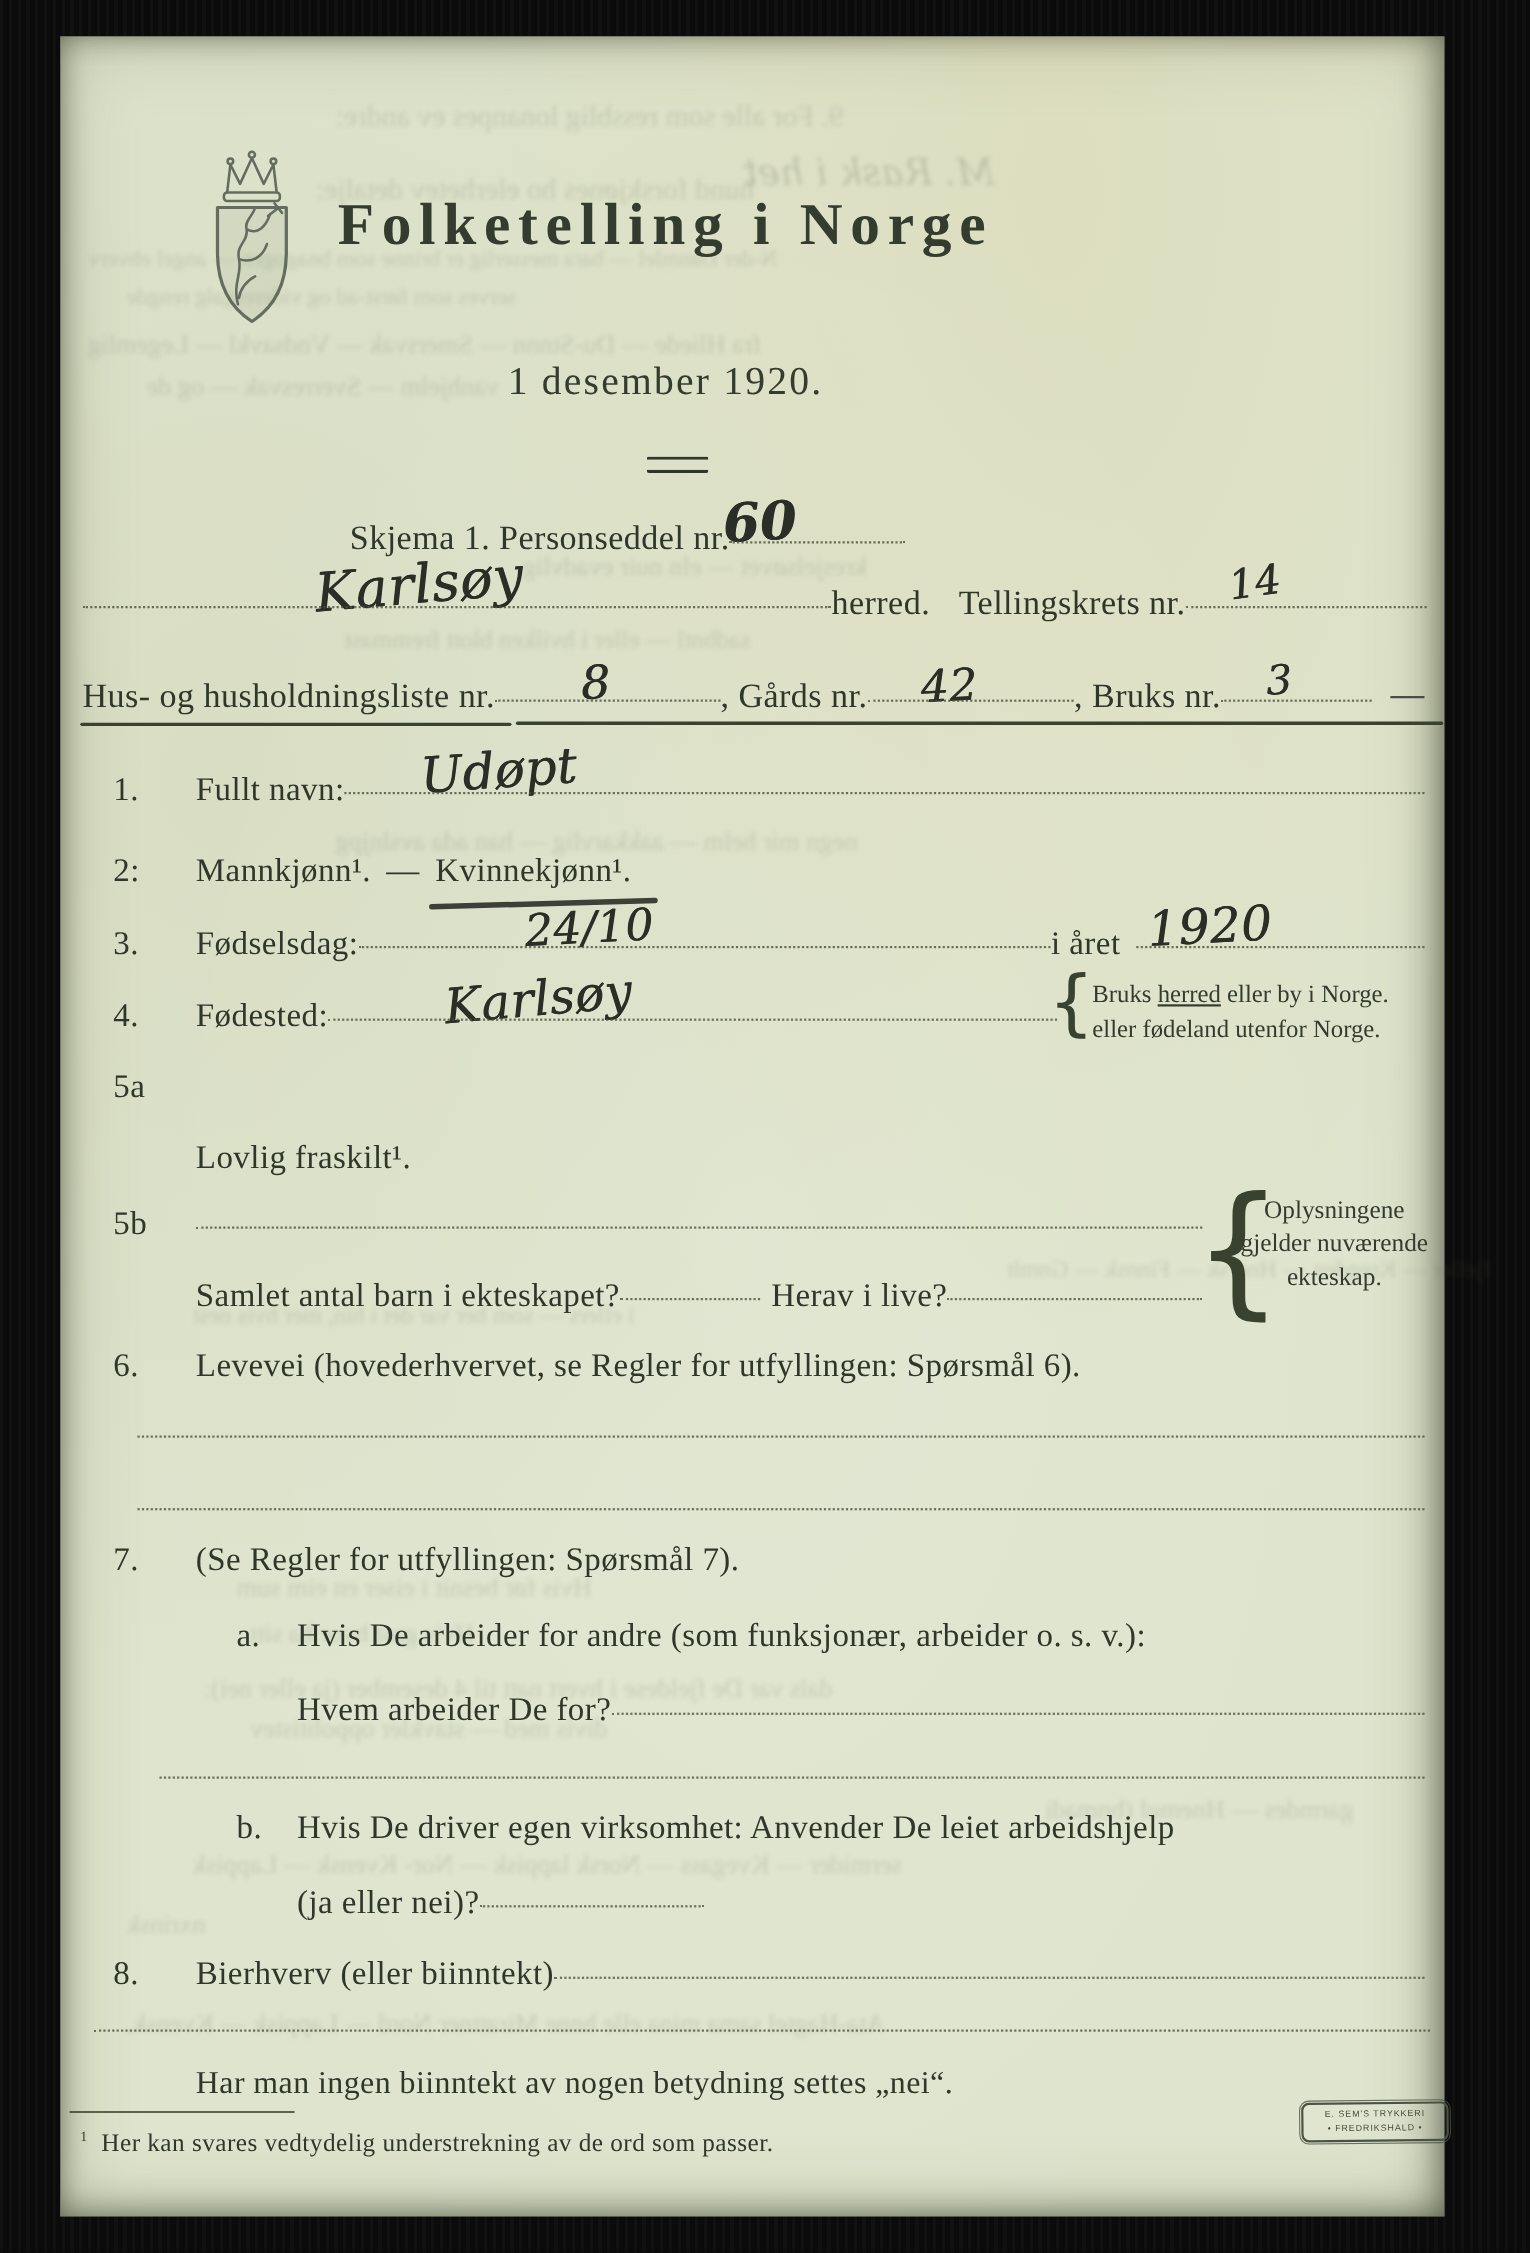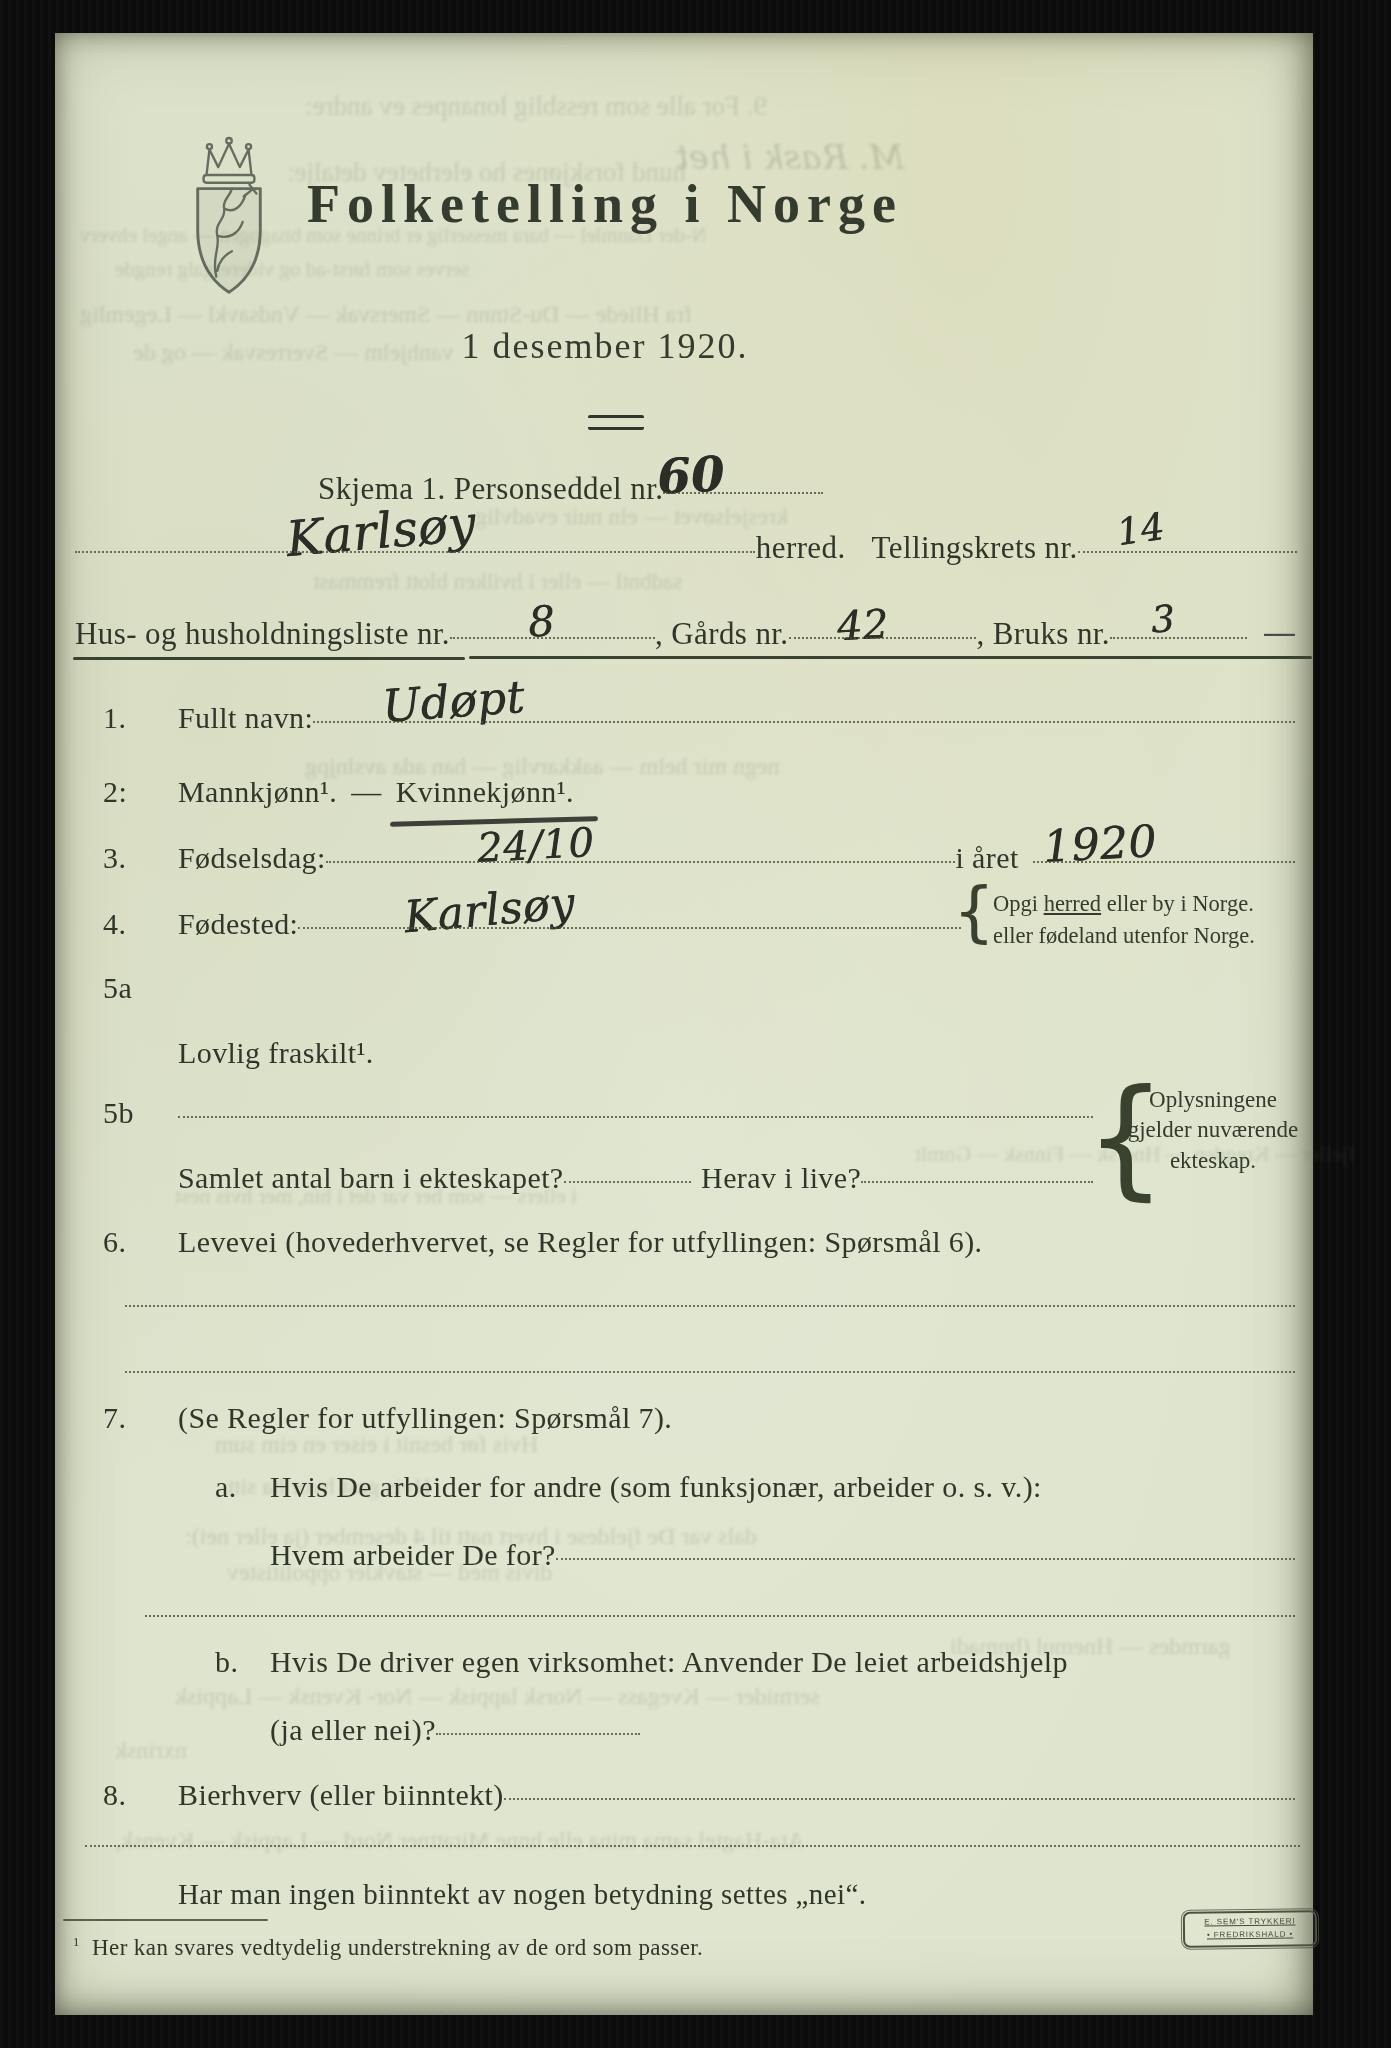--- a/index.html
+++ b/index.html
@@ -38,21 +38,21 @@
   .hand-underline{position:absolute;left:-6px;right:-24px;bottom:-14px;height:5px;
        background:#2c2e29;border-radius:3px;transform:rotate(-1.6deg);opacity:.9;}
   .hand-dash{font-family:"DejaVu Serif",serif;color:#4a4c45;margin-left:16px;}
   .ghost{position:absolute;transform:scaleX(-1);filter:blur(1.8px);opacity:.2;
        color:#5f6c55;white-space:nowrap;font-family:"Liberation Serif",serif;}
   .ghost.handish{font-family:"DejaVu Serif",serif;font-style:italic;opacity:.25;}
   .stamp{position:absolute;left:1128px;top:1878px;width:122px;border:2px solid #4a5342;
        border-radius:7px;outline:1px solid rgba(74,83,66,.8);outline-offset:1.5px;
        padding:3px 4px;text-align:center;font-family:"Liberation Sans",sans-serif;
        font-size:8px;letter-spacing:.9px;color:#434c3c;line-height:1.6;
-       transform:rotate(-.6deg);background:rgba(255,255,255,.04);text-decoration:underline;}
+       transform:rotate(-.6deg);background:rgba(255,255,255,.04);}
   .title{position:absolute;left:150px;top:140px;width:800px;text-align:center;
        font-size:54px;font-weight:bold;letter-spacing:7px;color:#343c30;}
   .dateline{position:absolute;left:150px;top:292px;width:800px;text-align:center;
        font-size:36px;letter-spacing:2px;color:#343c30;}
   .dashmark{position:absolute;left:533px;top:382px;width:56px;height:9px;
        border-top:3px solid #2f362b;border-bottom:3px solid #2f362b;border-radius:2px;}
   .crest{position:absolute;left:130px;top:100px;opacity:.82;}
   sup{font-size:.55em;}
 </style>
 </head>
@@ -174,21 +174,21 @@
 
     <div class="row" style="left:48px;top:874px;width:858px">
       <span class="qnum">4.</span>
       <span>Fødested:</span>
       <span class="dots">
         <span class="hand" style="left:16%;bottom:-2px;font-size:44px;transform:rotate(-5deg)">Karlsøy</span>
       </span>
     </div>
     <span class="brace" style="left:898px;top:846px;font-size:66px">{</span>
     <div class="note" style="left:938px;top:856px">
-      <span>Opgi </span><span class="u">herred</span><span> eller by i Norge.</span>
+      <span>Bruks </span><span class="u">herred</span><span> eller by i Norge.</span>
     </div>
     <div class="note" style="left:938px;top:888px">eller fødeland utenfor Norge.</div>
 
     <div class="row" style="left:48px;top:938px;width:1192px">
       <span class="qnum">5a</span>
     </div>
     <div class="row" style="left:123px;top:1003px;width:1100px">
       <span>Lovlig fraskilt¹.</span>
     </div>
 

